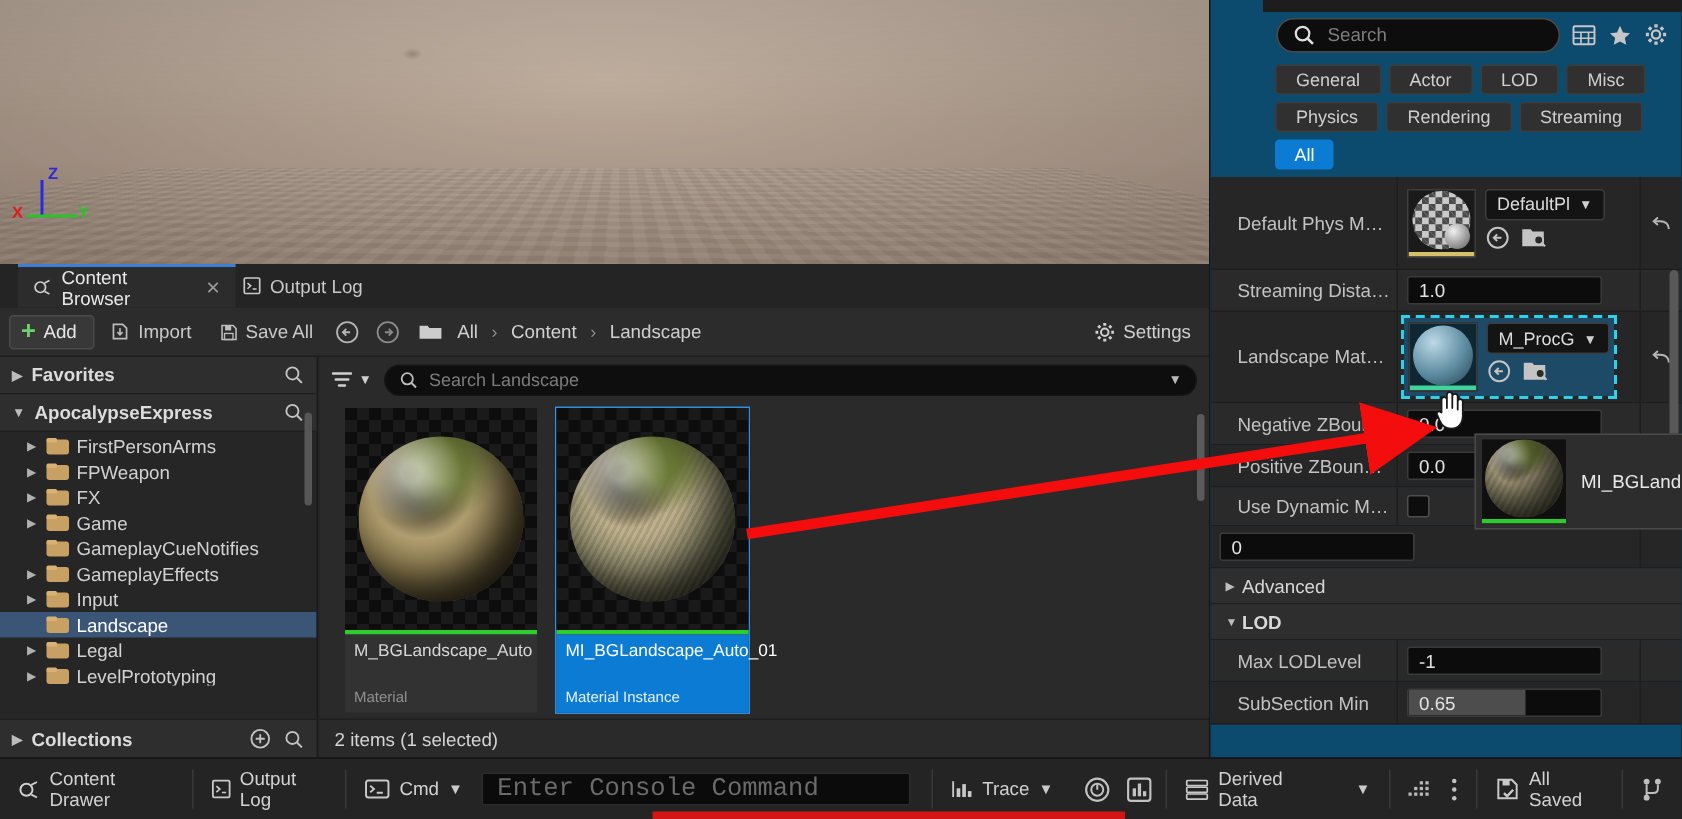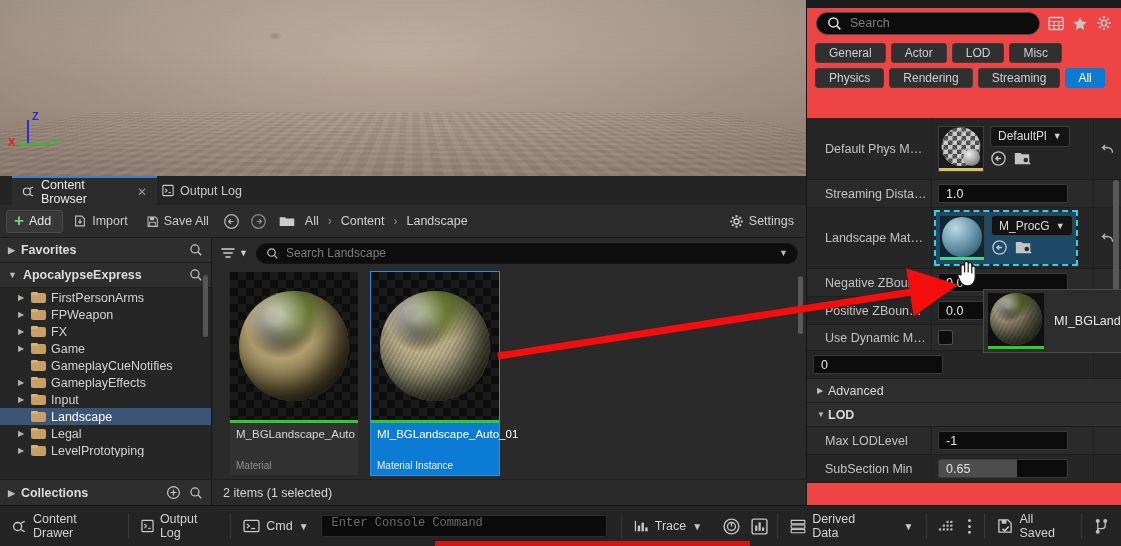--- a/index.html
+++ b/index.html
@@ -139,22 +139,22 @@
   .tile.sel { outline:1px solid #2e8fe0; }
   .tile.sel .meta { background:#0c7bd4; }
   .tile.sel .aname { color:#ffffff; }
   .tile.sel .atype { color:#e4f1ff; }
   .assets-scroll { position:absolute; right:3px; top:38px; width:5px; height:58px; background:#5a5a5a; border-radius:3px; }
   .status-bar { position:absolute; bottom:0; left:0; right:0; height:26px; background:#2a2a2a;
                 border-top:1px solid #1e1e1e; display:flex; align-items:center; padding:0 10px;
                 color:#d4d4d4; font-size:12.5px; }
 
   
-  .details { position:absolute; left:806px; top:0; width:315px; height:505px; background:#ef4444;
-             border-left:1px solid #151515; }
+  .details { position:absolute; left:806px; top:0; width:315px; height:505px; background:#0c4a6e;
+             border-left:1px solid #151515;padding-left:35px; }
   .det-topgap { height:8px; background:#1d1d1d; }
   .det-search-row { height:30px; display:flex; align-items:center; gap:8px; padding:0 9px; }
   .det-search {
     flex:1; height:23px; background:#0d0d0d; border:1px solid #4a4a4a; border-radius:12px;
     display:flex; align-items:center; gap:8px; padding:0 10px; color:#7d7d7d; font-size:12.5px;
   }
   .det-icon { color:#c6c6c6; display:flex; align-items:center; }
   .filters { padding:5px 8px 4px 8px; display:flex; flex-wrap:wrap; gap:5px; }
   .chip { height:20px; padding:0 13px; border-radius:3px; background:#303030; border:1px solid #3c3c3c;
           color:#cfcfcf; font-size:12px; display:flex; align-items:center; }
@@ -205,22 +205,22 @@
   
   .arrow-svg { position:absolute; left:0; top:0; width:1121px; height:546px; pointer-events:none; z-index:30; }
 
   
   .botbar { position:absolute; left:0; top:505px; width:1121px; height:41px; background:#242424;
             border-top:1px solid #141414; display:flex; align-items:center; }
   .bb-item { display:flex; align-items:center; gap:6px; height:41px; padding:0 12px;
              color:#d2d2d2; font-size:12.5px; }
   .bb-sep { width:1px; height:26px; background:#383838; }
   .cmd-input { width:298px; height:22px; background:#0b0b0b; border:1px solid #2b2b2b; border-radius:2px;
-               display:flex; align-items:flex-start; padding:0 10px; color:#6b6b6b;
-               font-family:"Liberation Mono", monospace; font-size:12px; }
+               display:flex; align-items:center; padding:0 10px; color:#6b6b6b;
+               font-family:"Liberation Mono", monospace; font-size:17px; }
   .red-tick { position:absolute; left:435px; top:541px; width:315px; height:5px; background:#d31515; }
   .ico { display:inline-flex; align-items:center; justify-content:center; }
 </style>
 </head>
 <body>
 
 <div id="app">
 
   <div class="left-col">
 

